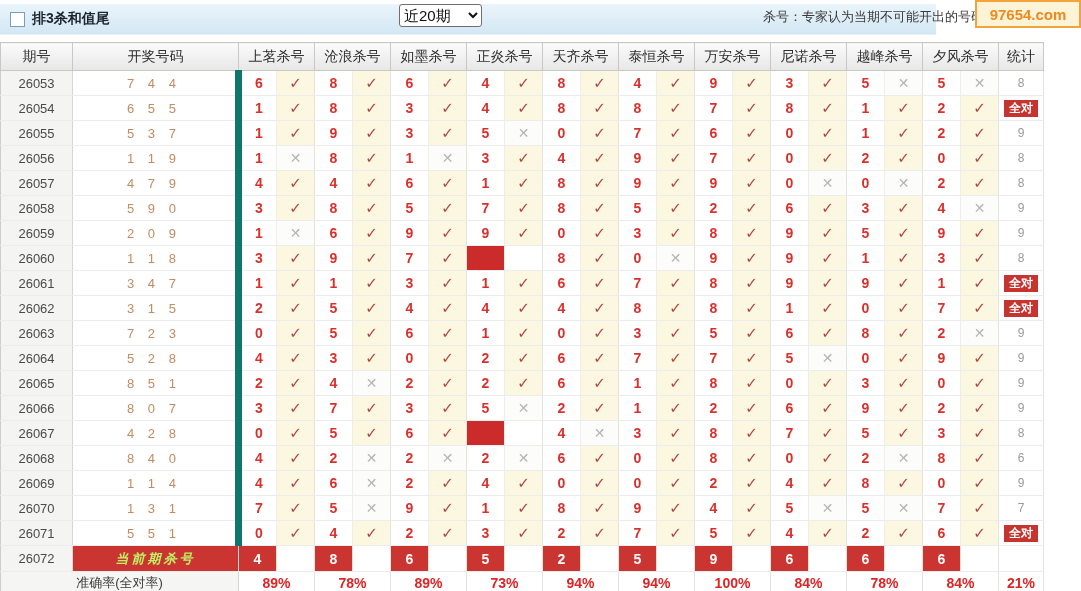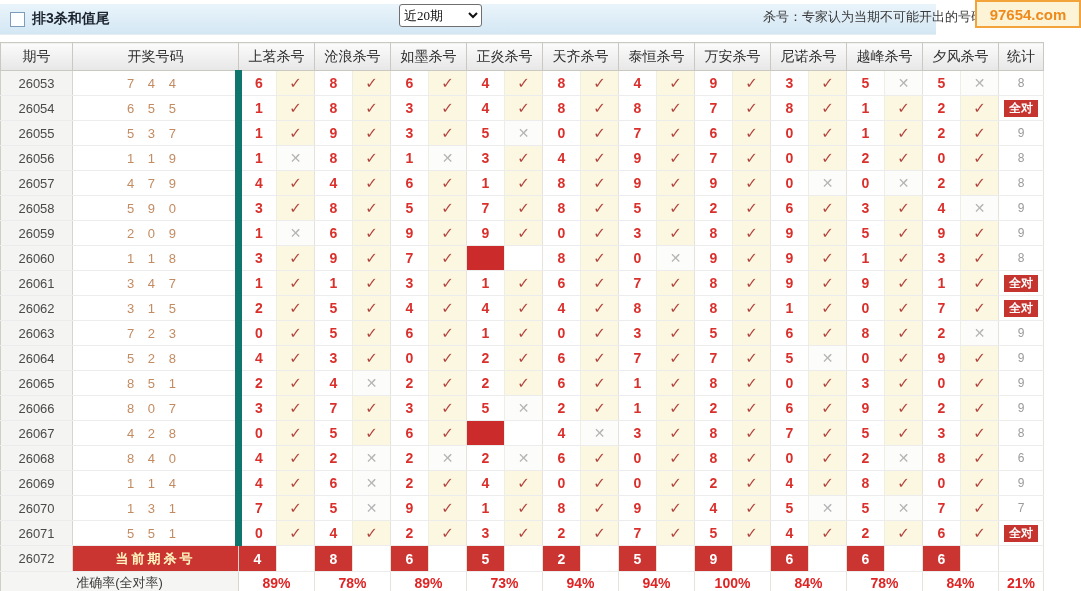--- a/index.html
+++ b/index.html
@@ -7,21 +7,21 @@
        font-family:"Liberation Sans","DejaVu Sans",sans-serif;font-size:13px;color:#333;}
 
   
   .titlebar{position:absolute;top:4px;left:0;width:936px;height:30px;
     background:linear-gradient(#eaf4fb,#d3e7f3);border-bottom:1px solid #e6eef4;
     display:flex;align-items:center;}
   .cbx{width:13px;height:13px;border:1px solid #7d9cba;background:#fdfeff;
     margin:0 7px 0 10px;flex:0 0 auto;}
   .ttl{font-weight:bold;font-size:14px;color:#1b2430;}
   .rangesel{position:absolute;left:399px;top:4px;width:83px;height:23px;
-    font-size:13px;font-family:Liberation Serif, serif;border:1px solid #6f6f6f;border-radius:3px;background:#fff;color:#111;}
+    font-size:15px;font-family:Liberation Sans, sans-serif;border:1px solid #6f6f6f;border-radius:3px;background:#fff;color:#111;}
   .note{position:absolute;right:97px;top:8px;font-size:13px;color:#3a3a3a;white-space:nowrap;}
   .fav{position:absolute;right:30px;top:8px;display:flex;align-items:center;gap:3px;
     color:#333;cursor:pointer;white-space:nowrap;}
   .favicon{width:13px;height:10px;border:1px solid #5a6b7a;background:#eef4f8;
     box-shadow:0 2px 0 -1px #5a6b7a;display:inline-block;}
   .watermark{position:absolute;right:0;top:0;width:102px;height:24px;
     background:#fdf4d7;border:2px solid #f2a33a;color:#ee8a1c;font-weight:bold;
     font-size:15px;display:flex;align-items:center;justify-content:center;z-index:9;}
 
   
@@ -36,21 +36,21 @@
   td.kv{color:#d9302c;font-weight:bold;font-size:14px;border-left:1px solid #d9d9d0;border-right:1px solid #eeeee4;}
   td.kv.block{background:#cb2b2b;}
   td.km.hit{background:#fbf7e1;}
   td.km .chk{color:#b2423c;font-weight:bold;font-size:15px;}
   td.km.miss{background:#fcfcfb;}
   td.km .crs{color:#b5b5b5;font-weight:bold;font-size:14px;}
   td.stat{color:#9a9a9a;font-size:12px;border-left:1px solid #d9d9d0;padding:0 2px;}
   .badge{display:inline-block;background:#c5342f;color:#fff;font-size:12px;
     font-weight:bold;padding:2px 5px;line-height:13px;}
   tr.current td{height:23px;}
-  td.banner{background:#ca3431;color:#fef9c3;font-weight:bold;letter-spacing:3px;border-right:1px solid #d6d6cf;}
+  td.banner{background:#ca3431;color:#bef264;font-weight:bold;letter-spacing:3px;border-right:1px solid #d6d6cf;font-style:italic;}
   td.kvc{background:#ca3431;color:#fff;font-weight:bold;font-size:14px;border-left:1px solid #d9d9d0;}
   td.kmc{background:#fff;}
   tr.footer td{height:20px;border-top:1px solid #d2d2ca;}
   td.flabel{background:#f5f5f3;color:#3c3c3c;border-right:1px solid #d6d6cf;}
   td.fred{color:#e02323;font-weight:bold;font-size:14px;}
 </style>
 </head>
 <body>
 
 <div class="titlebar">

